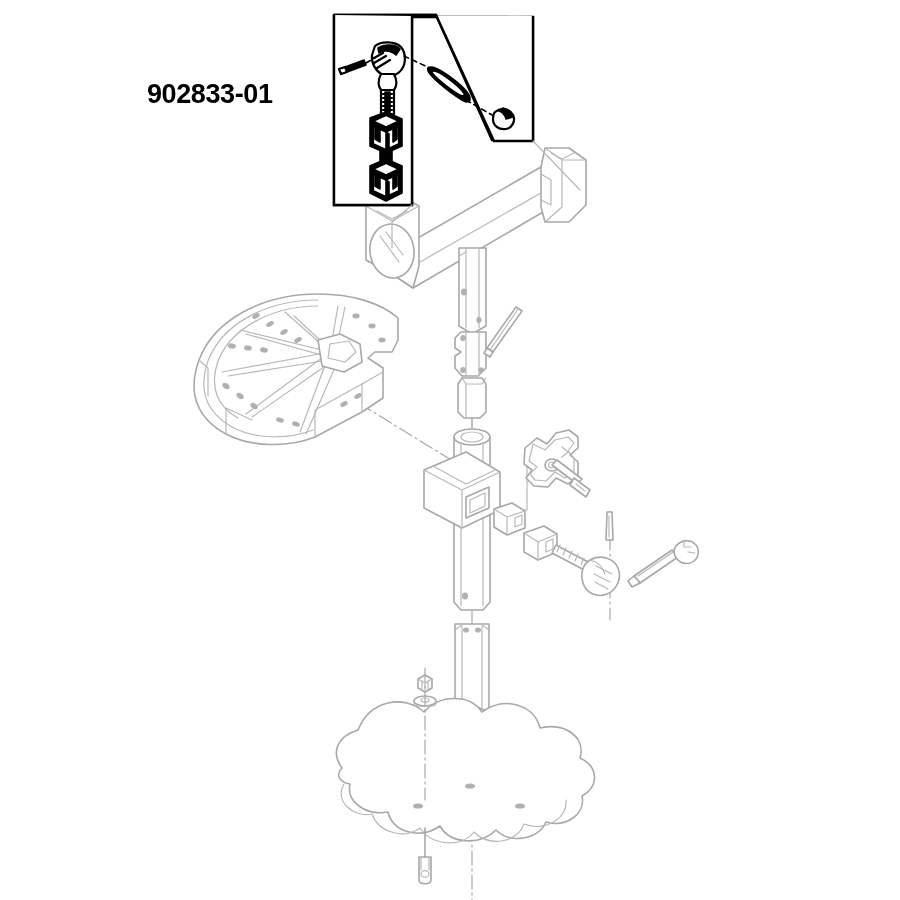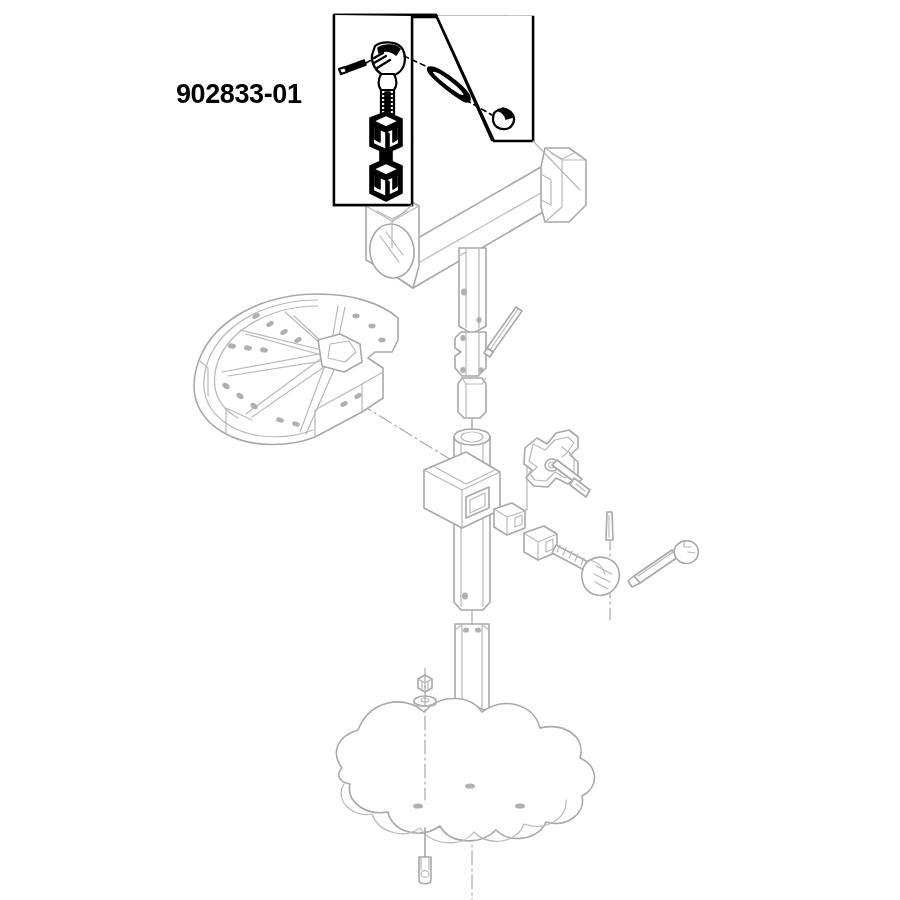--- a/index.html
+++ b/index.html
@@ -15,21 +15,21 @@
     position: relative;
   }
   #diagram-root {
     position: absolute;
     left: 0; top: 0;
     width: 900px;
     height: 900px;
   }
   #part-number-label {
     position: absolute;
-    left: 176px;
+    left: 147px;
     top: 79px;
     font-family: "Liberation Sans", sans-serif;
     font-size: 27px;
     font-weight: bold;
     letter-spacing: -0.4px;
     color: #000000;
     white-space: nowrap;
   }
   svg { display: block; }
 </style>

